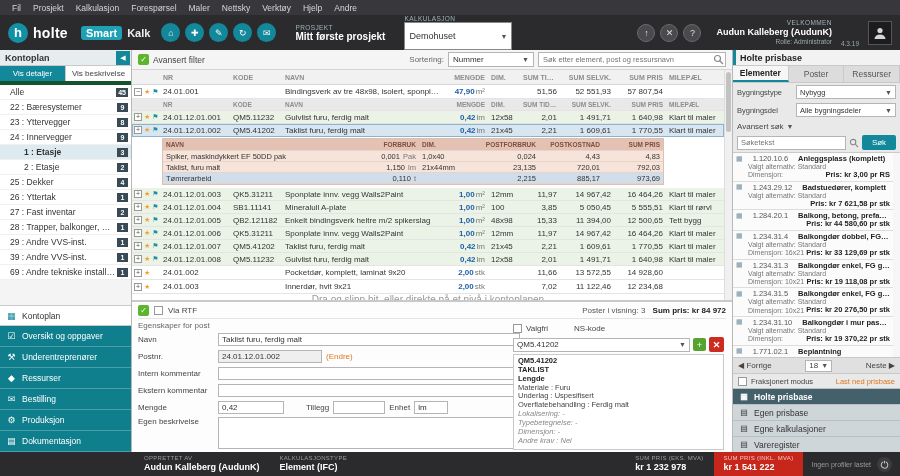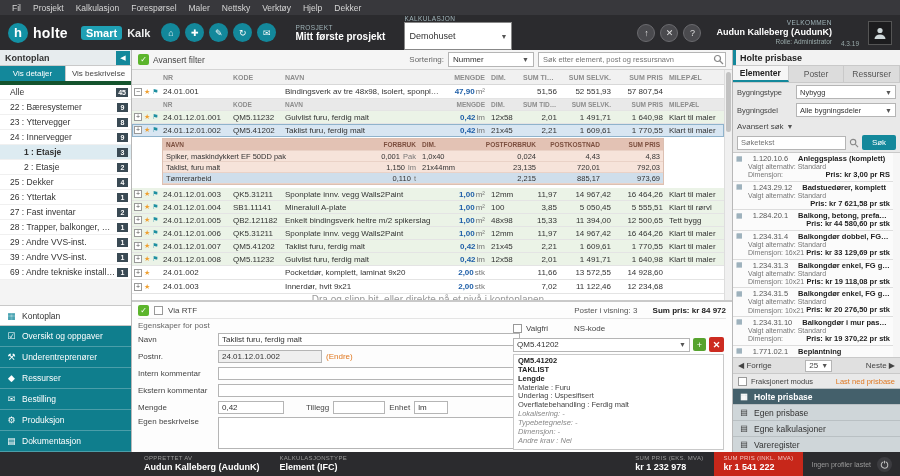--- a/index.html
+++ b/index.html
@@ -84,21 +84,21 @@
 .drow.total{background:#cfdeeb}
 .dropzone{flex:1;display:flex;align-items:center;justify-content:center;color:#9a9a9a;font-size:10px}
 .vscroll{position:absolute;right:0;top:0;bottom:0;width:8px;background:#f0f0f0;border-left:1px solid #ddd}
 .vthumb{position:absolute;left:1px;right:1px;top:2px;height:60px;background:#c2c2c2;border-radius:3px}
 
 .props{flex:0 0 152px;border-top:2px solid #c9c9c9;background:#fdfdfd;position:relative;padding:0 6px}
 .minibar{height:17px;display:flex;align-items:center;gap:5px;border-bottom:1px solid #e4e4e4}
 .cbox{width:9px;height:9px;border:1px solid #999;background:#fff}
 .mlabel{font-size:8px;color:#444}
 .mstats{margin-left:auto;font-size:8px;color:#555}
-.mstats b{color:#222;margin-left:13px}
+.mstats b{color:#222;margin-left:5px}
 .ptitle{height:13px;display:flex;align-items:center;font-size:8px;color:#666}
 .form{padding-right:206px}
 .frow{display:flex;align-items:center;height:15px;margin-bottom:2px;gap:4px}
 .flbl{width:76px;flex:0 0 76px;font-size:8px;color:#444}
 .frow input{height:13px;border:1px solid #b5b5b5;font-size:8px;padding:0 3px;color:#333;font-family:"Liberation Sans",sans-serif}
 .in-wide{flex:1}
 .in-ro{background:#efefef}
 .endre{color:#e07820;font-size:8px}
 .frow textarea{flex:1;height:32px;border:1px solid #b5b5b5;font-size:8px;font-family:"Liberation Sans",sans-serif;resize:none}
 .beskrow{height:auto;align-items:flex-start}
@@ -165,21 +165,21 @@
   <div class="menubar">
 
   <span class="menu-item">Fil</span>
       <span class="menu-item">Prosjekt</span>
       <span class="menu-item">Kalkulasjon</span>
       <span class="menu-item">Forespørsel</span>
       <span class="menu-item">Maler</span>
       <span class="menu-item">Nettsky</span>
       <span class="menu-item">Verktøy</span>
       <span class="menu-item">Hjelp</span>
-      <span class="menu-item">Dekker</span>
+      <span class="menu-item">Andre</span>
     </div>
 
   <div class="header">
     <span class="logo-circle">h</span>
     <span class="logo-text">holte</span>
     <span class="chip">Smart</span>
     <span class="kalk">Kalk</span>
     <span class="hbtn">⌂</span>
     <span class="hbtn">✚</span>
     <span class="hbtn">✎</span>
@@ -829,21 +829,21 @@
             <div class="pi-bottom">
 
               <span class="pi-price">Pris: kr 891,32 pr stk</span>
             </div>
           </div>
 
         </div>
       <div class="pager">
         <span>◀ <span>Forrige</span></span>
         <span class="psize">
-            <span>25</span>
+            <span>18</span>
             <span class="caret">▼</span>
           </span>
         <span><span>Neste</span> ▶</span>
       </div>
       <div class="frakrow">
         <span class="cbox"></span>
         <span>Fraksjonert modus</span>
         <span class="dl">Last ned prisbase</span>
       </div>
       <div>

